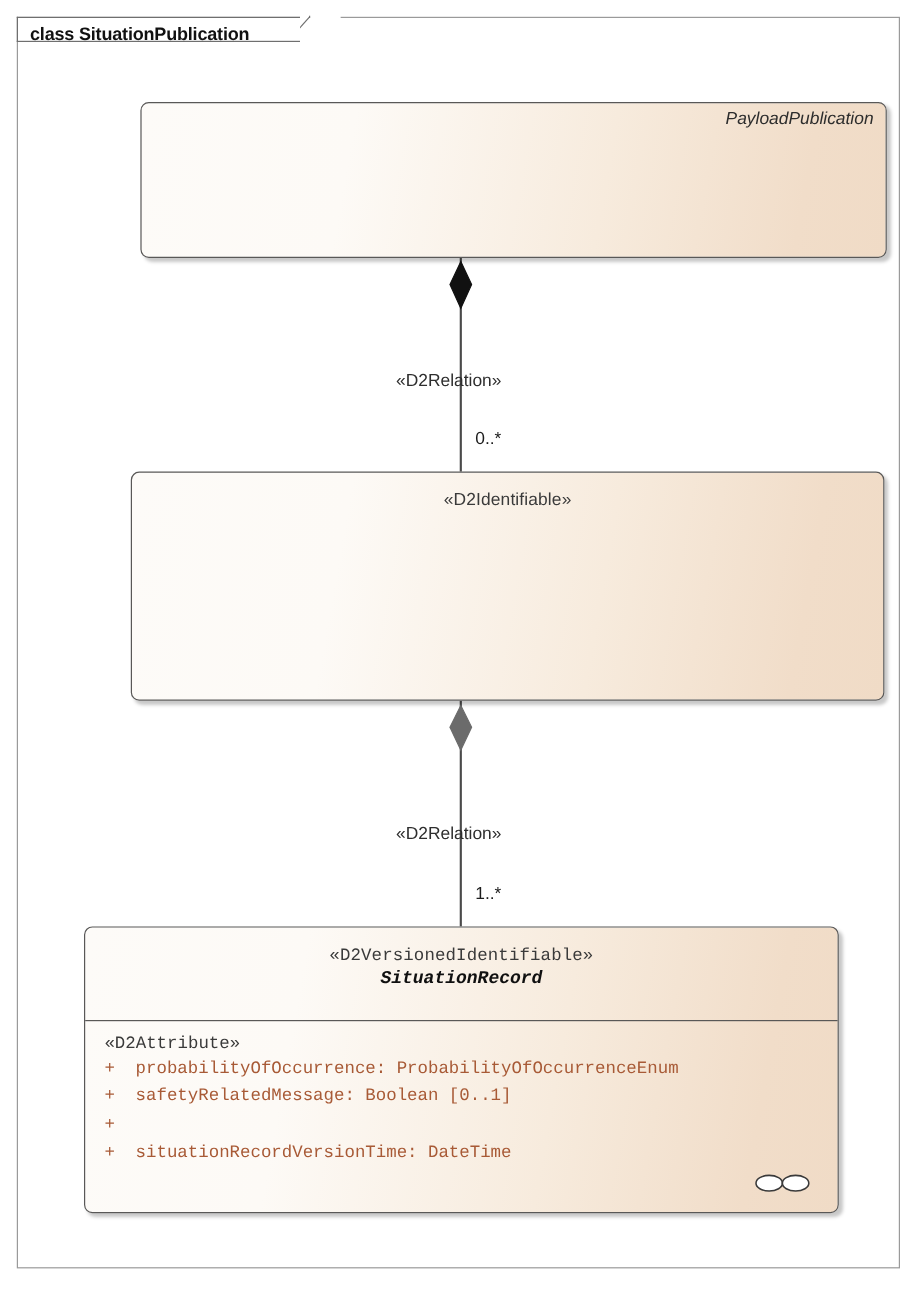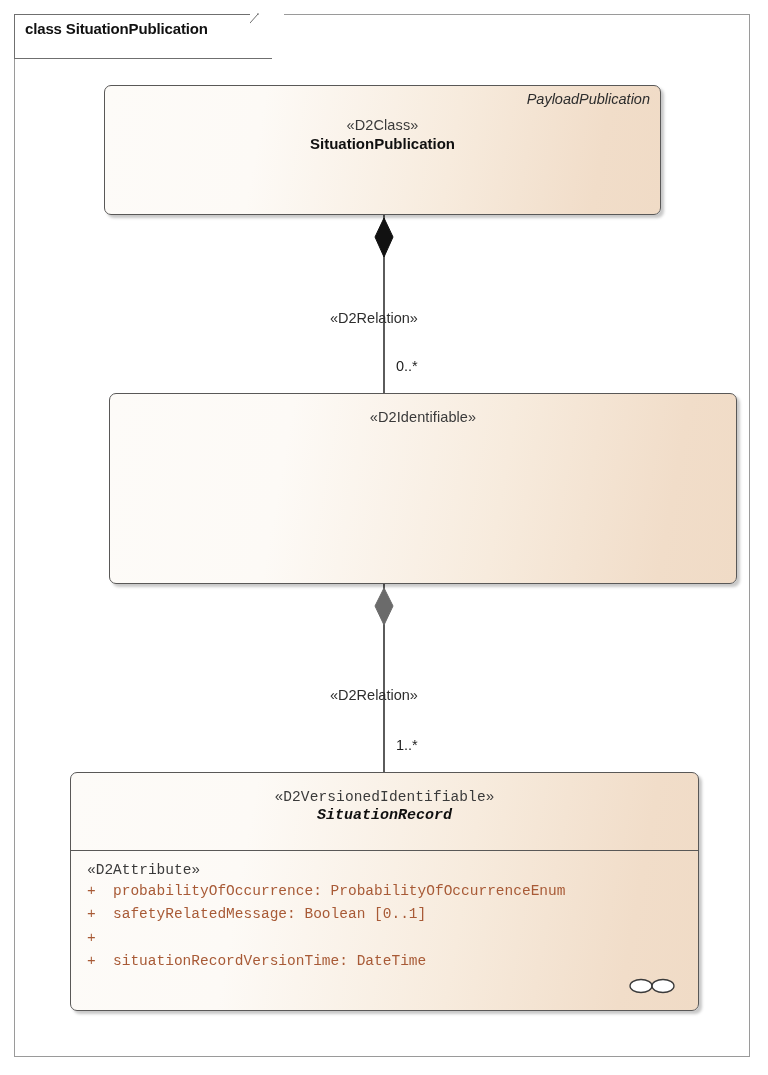--- a/index.html
+++ b/index.html
@@ -33,21 +33,21 @@
     box-sizing: border-box;
     background: #ffffff;
   }
 
   
   .frame-tab {
     position: absolute;
     left: 14px;
     top: 14px;
     width: 258px;
-    height: 45px;
+    height: 21px;
     box-sizing: border-box;
     background: #ffffff;
     border-left: 1px solid #6f6f6f;
     border-top: 1px solid #6f6f6f;
     border-bottom: 1px solid #6f6f6f;
     z-index: 4;
   }
   .frame-tab .tab-label {
     position: absolute;
     left: 10px;
@@ -101,23 +101,23 @@
     position: absolute;
     right: 10px;
     top: 5px;
     font-size: 14.5px;
     font-style: italic;
     color: #2d2d2d;
   }
 
   
   #box-situation-publication {
-    left: 104px;
+    left: 117px;
     top: 85px;
-    width: 557px;
+    width: 622px;
     height: 130px;
   }
   #box-situation-publication .box-title { margin-top: 31px; }
 
   
   #box-situation {
     left: 109px;
     top: 393px;
     width: 628px;
     height: 191px;
@@ -234,24 +234,20 @@
   </svg>
 
   <div class="edge-label" style="left:330px; top:310px;">«D2Relation»</div>
   <div class="edge-mult" style="left:396px; top:358px;">0..*</div>
 
   <div class="edge-label" style="left:330px; top:687px;">«D2Relation»</div>
   <div class="edge-mult" style="left:396px; top:737px;">1..*</div>
 
   <div class="uml-box" id="box-situation-publication">
     <div class="parent-label">PayloadPublication</div>
-    <div class="box-title">
-      <div class="stereotype">«D2Class»</div>
-      <div class="classname">SituationPublication</div>
-    </div>
   </div>
 
   <div class="uml-box" id="box-situation">
     <div class="box-title">
       <div class="stereotype">«D2Identifiable»</div>
     </div>
   </div>
 
   <div class="uml-box" id="box-situation-record">
     <div class="box-title">

